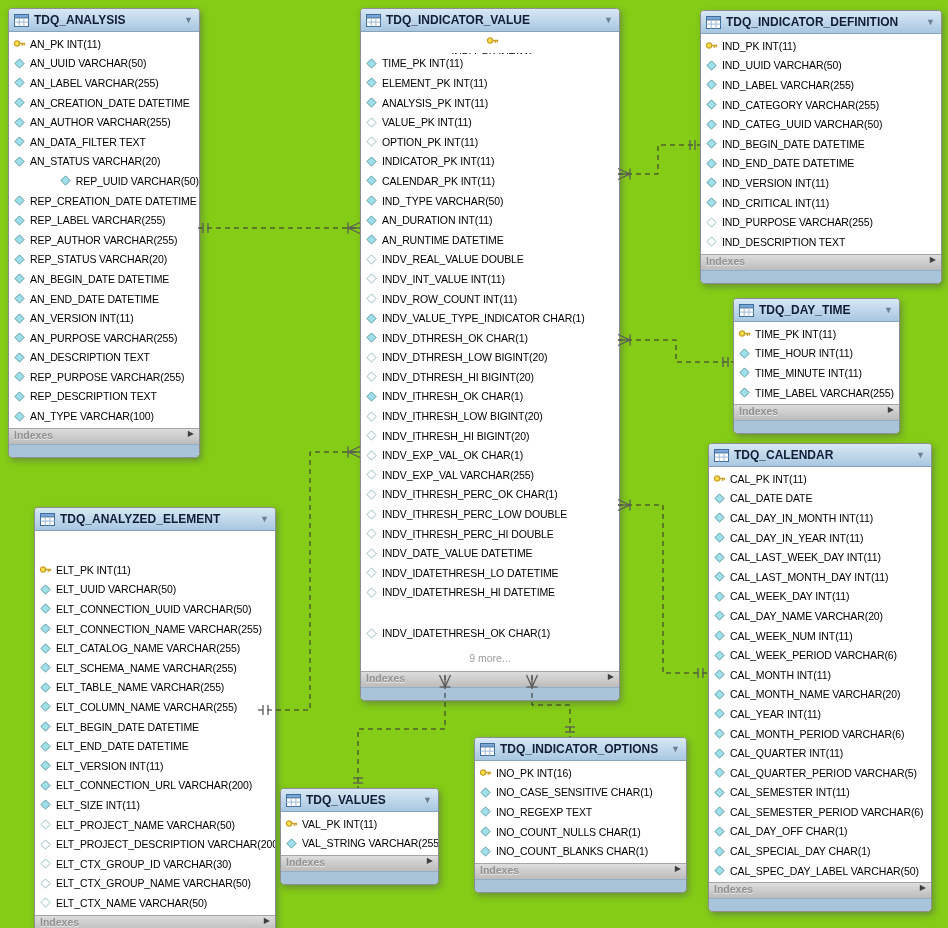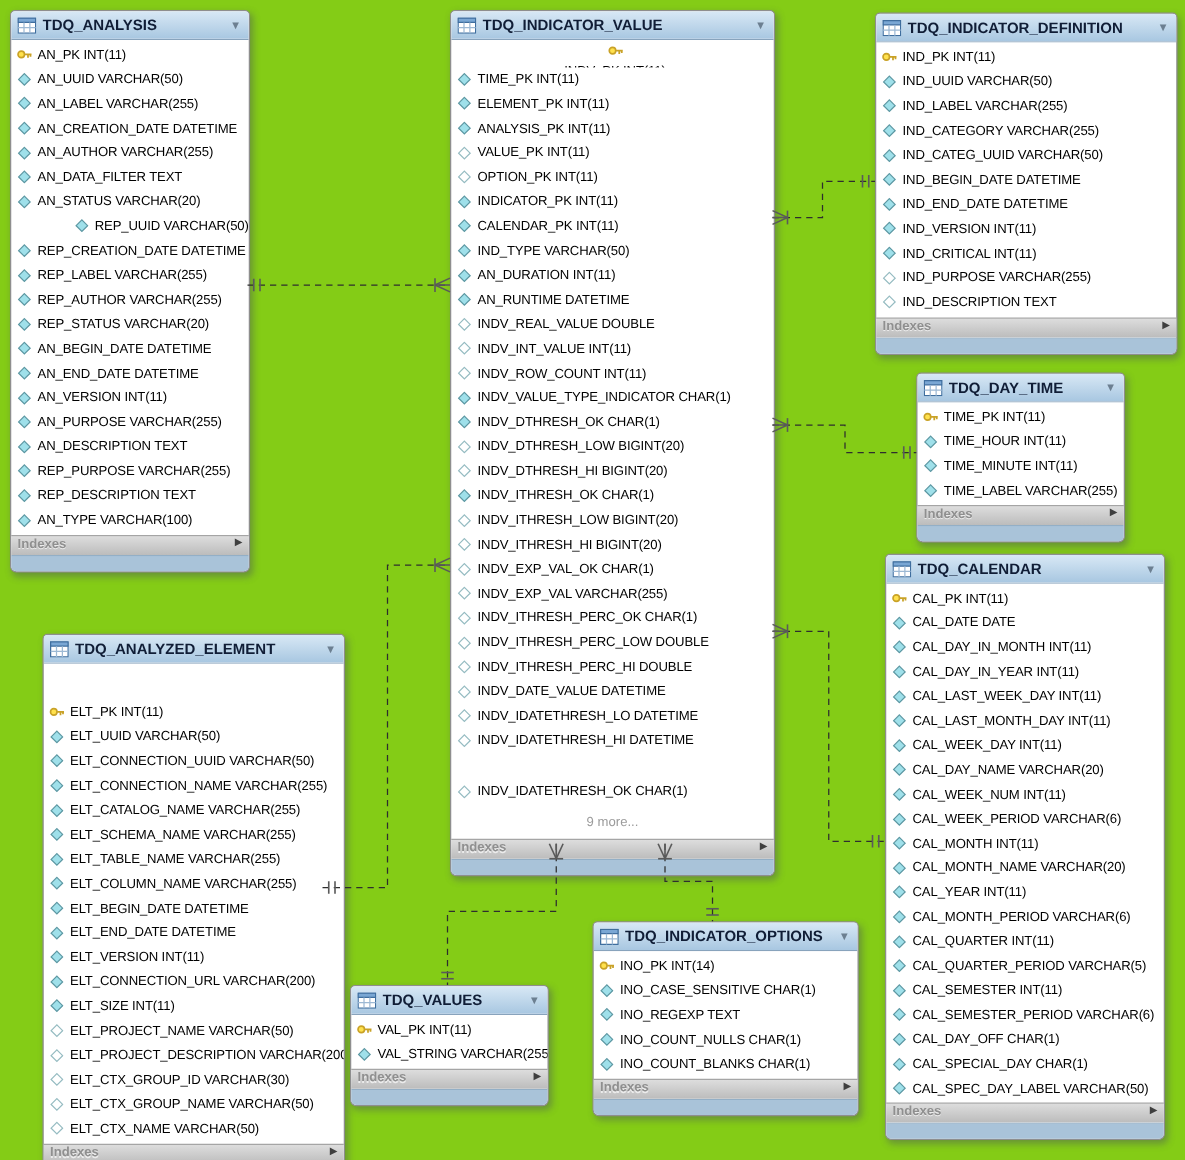--- a/index.html
+++ b/index.html
@@ -1110,21 +1110,21 @@
         <span class="collapse">▼</span>
       </div>
       <div class="tbody">
         <div class="row" style="height: 19.6px;">
           <span class="icon">
             <svg width="13" height="13" viewBox="0 0 13 13">
               <circle cx="4" cy="6.5" r="2.6" fill="#ffe14d" stroke="#c9a227" stroke-width="1.3"></circle>
               <path d="M6.7 6.5 H12.2 M9.4 6.5 V9.1 M11.4 6.5 V8.3" stroke="#c9a227" stroke-width="1.4" fill="none"></path>
             </svg>
           </span>
-          <span class="fname">INO_PK INT(14)</span>
+          <span class="fname">INO_PK INT(16)</span>
         </div>
         <div class="row" style="height: 19.6px; text-align: center;">
           <span class="icon">
             <svg width="11" height="11" viewBox="0 0 11 11">
               <polygon points="5.5,0.9 10.1,5.5 5.5,10.1 0.9,5.5" fill="#9fe0ea" stroke="#5d98a3" stroke-width="1"></polygon>
             </svg>
           </span>
           <span class="fname">INO_CASE_SENSITIVE CHAR(1)</span>
         </div>
         <div class="row" style="height: 19.6px;">

